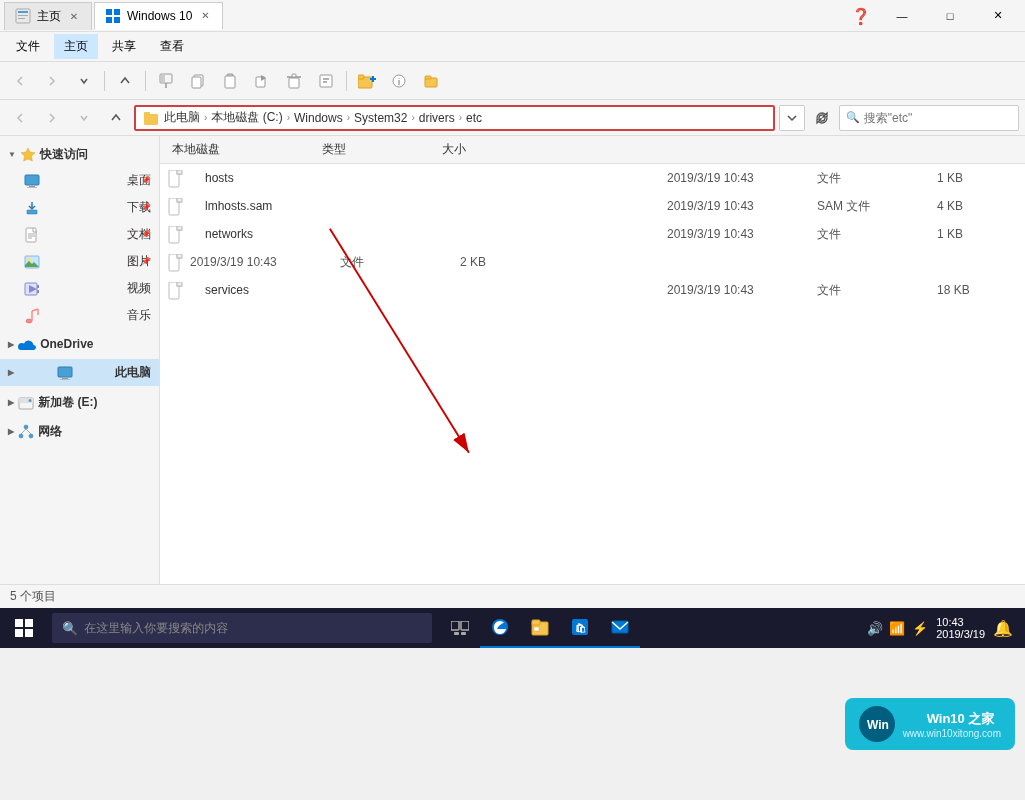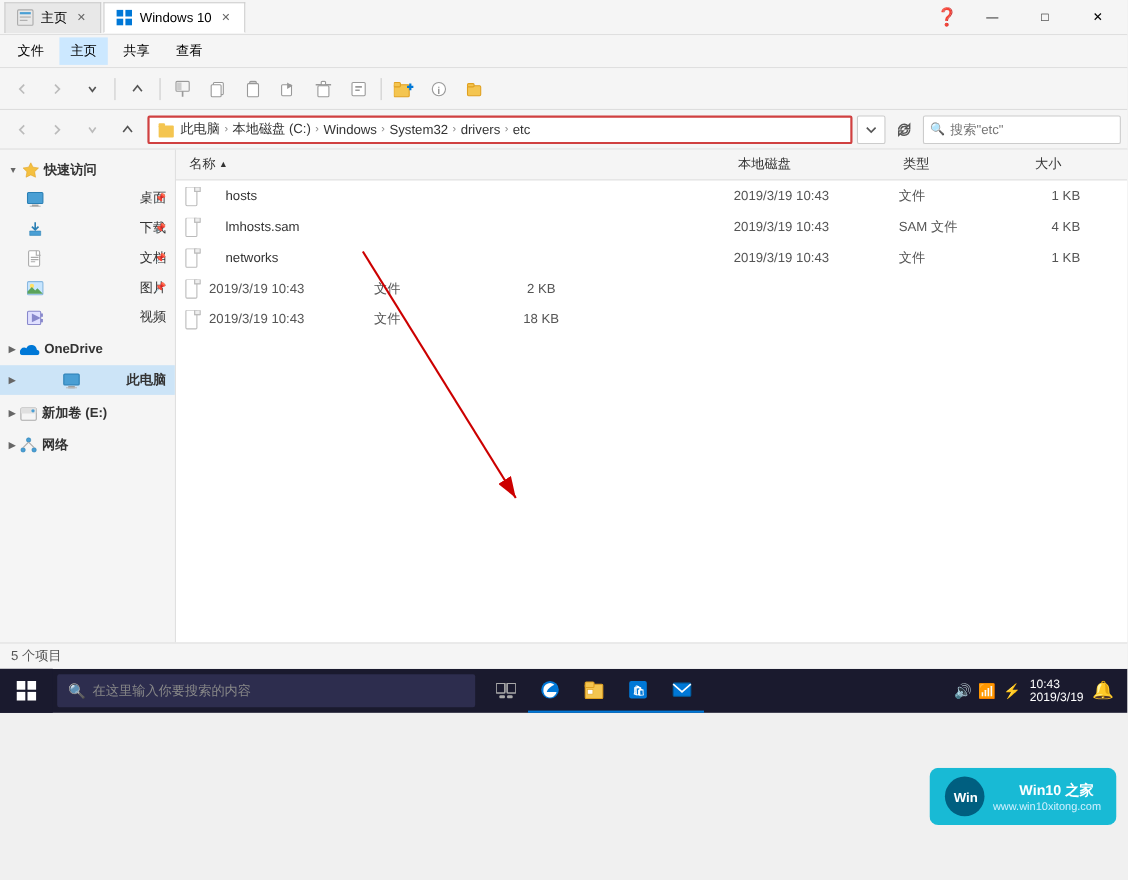--- a/index.html
+++ b/index.html
@@ -55,21 +55,21 @@
     .col-date { width: 150px; }
     .col-type { width: 120px; }
     .col-size { width: 80px; text-align: left; padding-right: 16px; }
     .col-sort-icon { font-size: 8px; }
     .filelist-body { flex: 1; overflow-y: auto; }
     .file-row { display: flex; align-items: center; padding: 4px 8px; height: 28px; cursor: pointer; }
     .file-icon { width: 16px; height: 16px; flex-shrink: 0; margin-right: 6px; }
     .file-name { flex: 1; font-size: 12px; color: #333; padding-left: 15px; }
     .file-date { width: 150px; font-size: 12px; color: #555; }
     .file-type { width: 120px; font-size: 12px; color: #555; }
-    .file-size { width: 80px; font-size: 12px; color: #555; text-align: center; padding-right: 16px; }
+    .file-size { width: 80px; font-size: 12px; color: #555; text-align: left; padding-right: 16px; }
 
     
     .statusbar { height: 24px; background: #f5f5f5; border-top: 1px solid #ddd; display: flex; align-items: center; padding: 0 10px; font-size: 12px; color: #555; }
 
     
     .taskbar { height: 40px; background: #1a1a2e; display: flex; align-items: center; padding: 0; }
     .taskbar-start { width: 48px; height: 40px; display: flex; align-items: center; justify-content: center; cursor: pointer; background: #1a1a2e; }
     .taskbar-search { flex: 1; max-width: 380px; height: 30px; background: #2d2d4e; border: none; border-radius: 2px; display: flex; align-items: center; padding: 0 10px; gap: 6px; margin: 0 4px; cursor: pointer; }
     .taskbar-search span { color: #aaa; font-size: 12px; }
     .taskbar-icon { width: 40px; height: 40px; display: flex; align-items: center; justify-content: center; cursor: pointer; }
@@ -334,20 +334,29 @@
         <div class="sidebar-item">
           <svg width="16" height="16" viewBox="0 0 16 16">
             <rect x="1" y="2" width="12" height="12" rx="1" fill="#e0e0ff" stroke="#8888cc" stroke-width="1"></rect>
             <polygon points="5,4 13,8 5,12" fill="#8888cc"></polygon>
             <rect x="13" y="4" width="2" height="3" fill="#8888cc"></rect>
             <rect x="13" y="9" width="2" height="3" fill="#8888cc"></rect>
           </svg>
           <span>视频</span>
         </div>
 
+        <div class="sidebar-item">
+          <svg width="16" height="16" viewBox="0 0 16 16">
+            <ellipse cx="5" cy="13" rx="3" ry="2" fill="#ff8888" stroke="#cc5555" stroke-width="0.5"></ellipse>
+            <line x1="8" y1="13" x2="8" y2="3" stroke="#ff8888" stroke-width="1.5"></line>
+            <line x1="8" y1="3" x2="14" y2="1" stroke="#ff8888" stroke-width="1.5"></line>
+            <line x1="14" y1="1" x2="14" y2="7" stroke="#ff8888" stroke-width="1.5"></line>
+          </svg>
+          <span>音乐</span>
+        </div>
       </div>
 
       <div class="sidebar-section">
         <div class="sidebar-header">
           <span class="expand-icon">▶</span>
           <svg width="18" height="12" viewBox="0 0 18 12">
             <path d="M0 9a4 4 0 0 1 4-4 4 4 0 0 1 2 .5 5 5 0 0 1 9.5 1.5A3 3 0 0 1 18 9a3 3 0 0 1-3 3H3a3 3 0 0 1-3-3z" fill="#0078d7"></path>
           </svg>
           <span>OneDrive</span>
         </div>
@@ -388,24 +397,20 @@
             <line x1="8" y1="5" x2="13" y2="10" stroke="#aaa" stroke-width="1"></line>
           </svg>
           <span>网络</span>
         </div>
       </div>
     </div>
 
     <div class="filelist" style="position: relative;">
 
       <div class="filelist-header">
-        <div class="col-header col-name">
-          <span>名称</span>
-          <span class="col-sort-icon">▲</span>
-        </div>
         <div class="col-header col-date">
           <span>本地磁盘</span>
         </div>
         <div class="col-header col-type">
           <span>类型</span>
         </div>
         <div class="col-header col-size">
           <span>大小</span>
         </div>
       </div>
@@ -468,20 +473,21 @@
         </div>
 
         <div class="file-row">
           <div class="file-icon">
             <svg width="16" height="18" viewBox="0 0 16 18">
                 <rect x="1" y="0" width="10" height="17" rx="1" fill="#fff" stroke="#bbb" stroke-width="1"></rect>
                 <path d="M9 0v4h5" fill="none" stroke="#bbb" stroke-width="1"></path>
                 <rect x="9" y="0" width="5" height="4" rx="0" fill="#eee" stroke="#bbb" stroke-width="1"></rect>
               </svg>
           </div>
+          <span class="file-name">services</span>
           <span class="file-date">2019/3/19 10:43</span>
           <span class="file-type">文件</span>
           <span class="file-size">18 KB</span>
         </div>
       </div>
 
       <div class="arrow-container">
         <svg width="100%" height="100%" viewBox="0 0 860 580" style="position:absolute;top:0;left:0;">
           <defs>
             <marker id="arrowhead" markerWidth="10" markerHeight="7" refX="10" refY="3.5" orient="auto">

